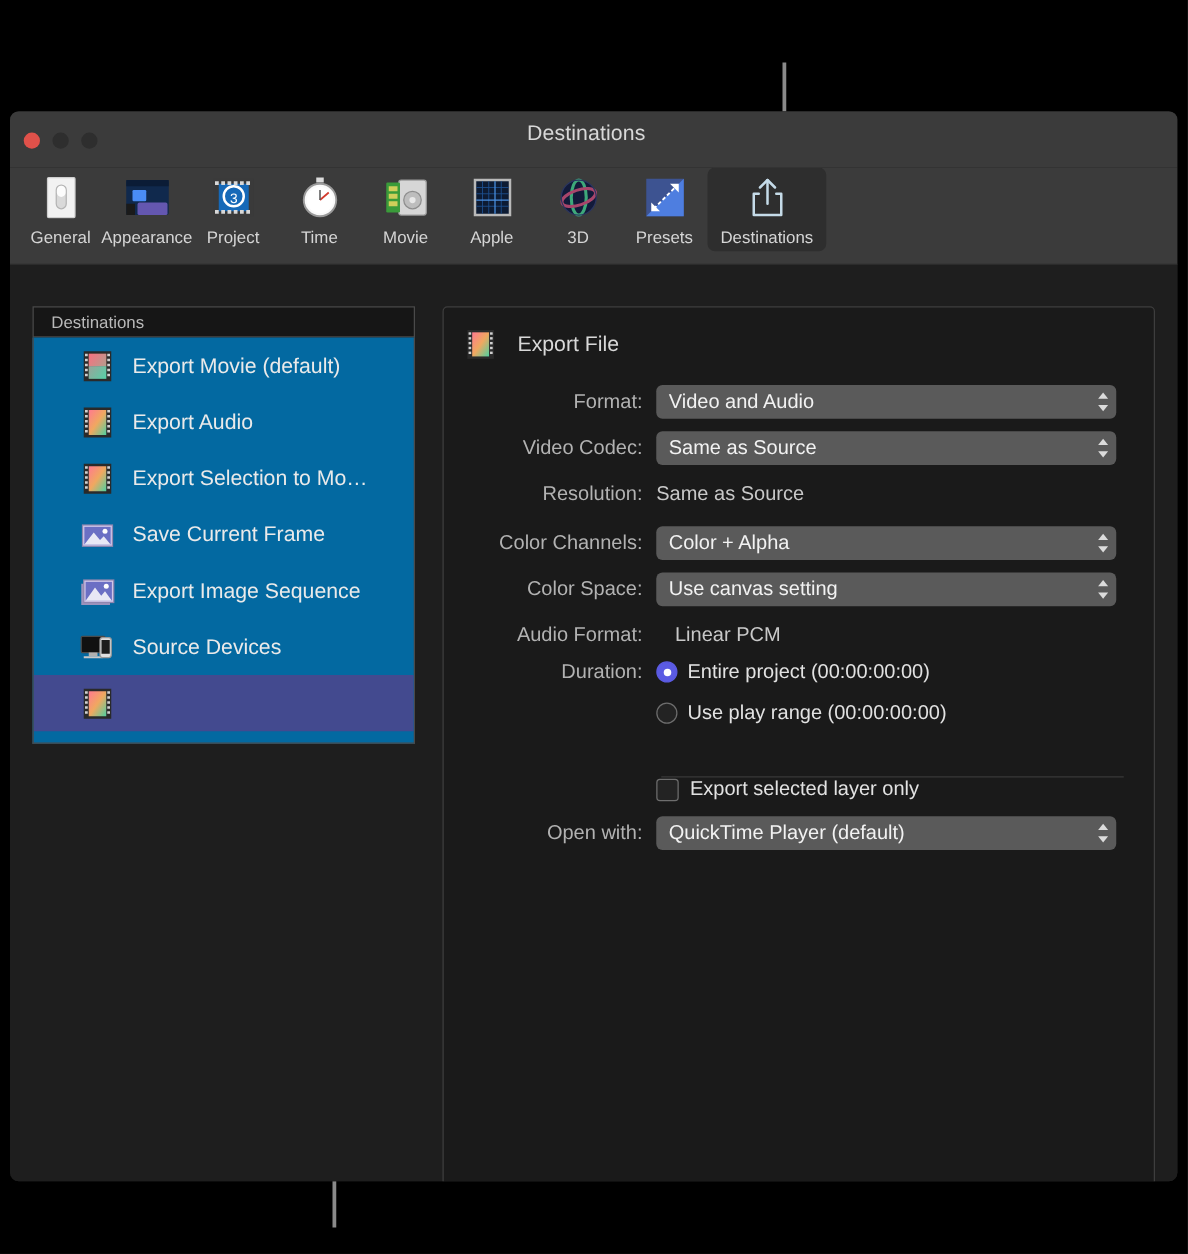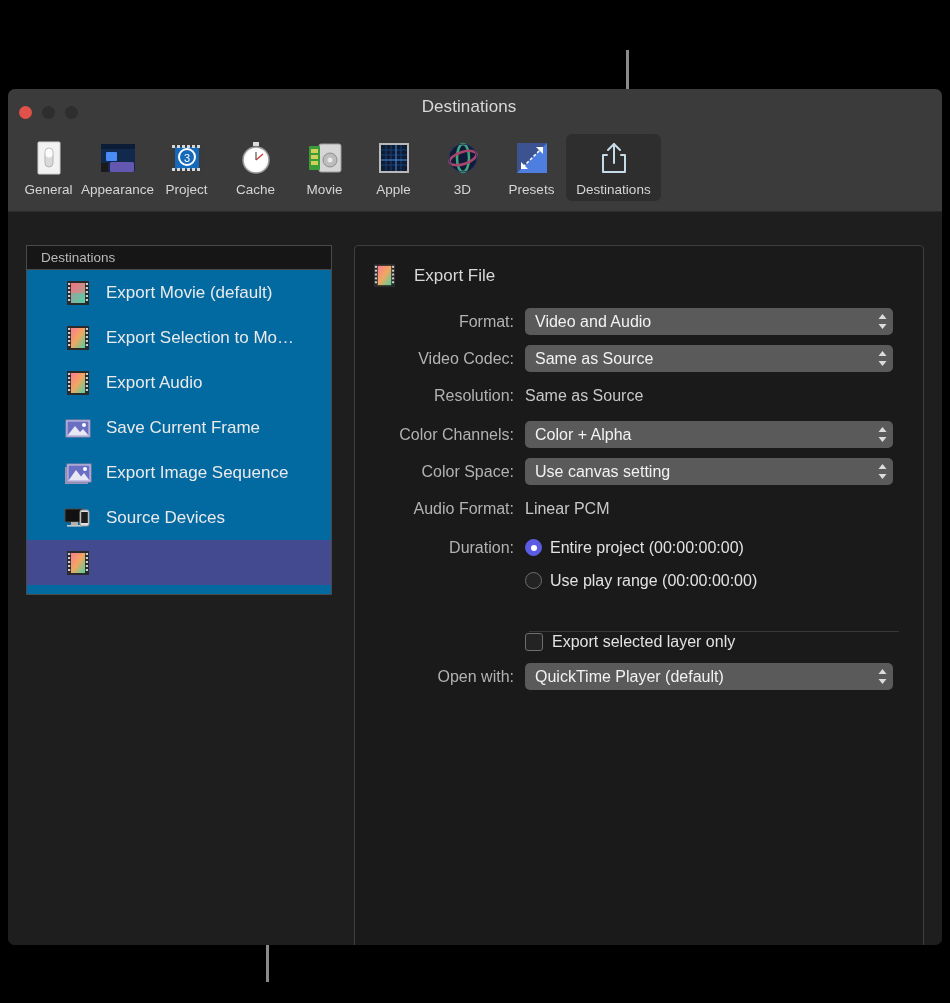--- a/index.html
+++ b/index.html
@@ -197,21 +197,21 @@
       <div class="tb-item">
         <div class="tb-ico">
           <svg width="32" height="34" viewBox="0 0 32 34">
               <rect x="13" y="1" width="6" height="4" fill="#dcdcdc"></rect>
               <circle cx="16" cy="19" r="13" fill="#fafafa" stroke="#9a9a9a" stroke-width="1.5"></circle>
               <circle cx="16" cy="19" r="10.5" fill="#fff"></circle>
               <line x1="16" y1="19" x2="23" y2="13" stroke="#d23b2e" stroke-width="1.4"></line>
               <line x1="16" y1="19" x2="16" y2="11" stroke="#555" stroke-width="1.2"></line>
             </svg>
         </div>
-        <div class="tb-label">Cache</div>
+        <div class="tb-label">Time</div>
       </div>
 
       <div class="tb-item">
         <div class="tb-ico">
           <svg width="34" height="32" viewBox="0 0 34 32">
               <rect x="11" y="2" width="22" height="28" rx="2" fill="#d6d6d6" stroke="#9c9c9c"></rect>
               <circle cx="22" cy="18" r="7" fill="#bdbdbd" stroke="#8e8e8e"></circle>
               <circle cx="22" cy="18" r="2.5" fill="#e8e8e8"></circle>
               <rect x="1" y="4" width="11" height="24" rx="1" fill="#3a9b3a"></rect>
               <g fill="#cfcf5a">
@@ -319,20 +319,49 @@
                 </g>
               </svg>
           </div>
           <div class="sb-text">Export Movie (default)</div>
         </div>
 
         <div class="sb-row">
           <div class="sb-ico">
             <svg width="28" height="28" viewBox="0 0 28 28">
                 <rect x="3" y="2" width="22" height="24" fill="#2a2a2a"></rect>
+                <rect x="7" y="4" width="14" height="20" fill="url(#g3)"></rect>
+                <defs>
+                  <linearGradient id="g3" x1="0" y1="0" x2="1" y2="1">
+                    <stop offset="0" stop-color="#ff7a8f"></stop>
+                    <stop offset="0.5" stop-color="#f0a860"></stop>
+                    <stop offset="1" stop-color="#4fd0a0"></stop>
+                  </linearGradient>
+                </defs>
+                <g fill="#d0d0d0">
+                  <rect x="4" y="4" width="2.2" height="2"></rect>
+                  <rect x="4" y="8" width="2.2" height="2"></rect>
+                  <rect x="4" y="12" width="2.2" height="2"></rect>
+                  <rect x="4" y="16" width="2.2" height="2"></rect>
+                  <rect x="4" y="20" width="2.2" height="2"></rect>
+                  <rect x="21.8" y="4" width="2.2" height="2"></rect>
+                  <rect x="21.8" y="8" width="2.2" height="2"></rect>
+                  <rect x="21.8" y="12" width="2.2" height="2"></rect>
+                  <rect x="21.8" y="16" width="2.2" height="2"></rect>
+                  <rect x="21.8" y="20" width="2.2" height="2"></rect>
+                </g>
+              </svg>
+          </div>
+          <div class="sb-text">Export Audio</div>
+        </div>
+
+        <div class="sb-row">
+          <div class="sb-ico">
+            <svg width="28" height="28" viewBox="0 0 28 28">
+                <rect x="3" y="2" width="22" height="24" fill="#2a2a2a"></rect>
                 <rect x="7" y="4" width="14" height="20" fill="url(#g2)"></rect>
                 <defs>
                   <linearGradient id="g2" x1="0" y1="0" x2="1" y2="1">
                     <stop offset="0" stop-color="#ff7a8f"></stop>
                     <stop offset="0.5" stop-color="#f0a860"></stop>
                     <stop offset="1" stop-color="#4fd0a0"></stop>
                   </linearGradient>
                 </defs>
                 <g fill="#d0d0d0">
                   <rect x="4" y="4" width="2.2" height="2"></rect>
@@ -342,49 +371,20 @@
                   <rect x="4" y="20" width="2.2" height="2"></rect>
                   <rect x="21.8" y="4" width="2.2" height="2"></rect>
                   <rect x="21.8" y="8" width="2.2" height="2"></rect>
                   <rect x="21.8" y="12" width="2.2" height="2"></rect>
                   <rect x="21.8" y="16" width="2.2" height="2"></rect>
                   <rect x="21.8" y="20" width="2.2" height="2"></rect>
                 </g>
               </svg>
           </div>
           <div class="sb-text">Export Selection to Mo…</div>
-        </div>
-
-        <div class="sb-row">
-          <div class="sb-ico">
-            <svg width="28" height="28" viewBox="0 0 28 28">
-                <rect x="3" y="2" width="22" height="24" fill="#2a2a2a"></rect>
-                <rect x="7" y="4" width="14" height="20" fill="url(#g3)"></rect>
-                <defs>
-                  <linearGradient id="g3" x1="0" y1="0" x2="1" y2="1">
-                    <stop offset="0" stop-color="#ff7a8f"></stop>
-                    <stop offset="0.5" stop-color="#f0a860"></stop>
-                    <stop offset="1" stop-color="#4fd0a0"></stop>
-                  </linearGradient>
-                </defs>
-                <g fill="#d0d0d0">
-                  <rect x="4" y="4" width="2.2" height="2"></rect>
-                  <rect x="4" y="8" width="2.2" height="2"></rect>
-                  <rect x="4" y="12" width="2.2" height="2"></rect>
-                  <rect x="4" y="16" width="2.2" height="2"></rect>
-                  <rect x="4" y="20" width="2.2" height="2"></rect>
-                  <rect x="21.8" y="4" width="2.2" height="2"></rect>
-                  <rect x="21.8" y="8" width="2.2" height="2"></rect>
-                  <rect x="21.8" y="12" width="2.2" height="2"></rect>
-                  <rect x="21.8" y="16" width="2.2" height="2"></rect>
-                  <rect x="21.8" y="20" width="2.2" height="2"></rect>
-                </g>
-              </svg>
-          </div>
-          <div class="sb-text">Export Audio</div>
         </div>
 
         <div class="sb-row">
           <div class="sb-ico">
             <svg width="28" height="28" viewBox="0 0 28 28">
                 <rect x="2" y="6" width="24" height="17" fill="#cfc6e8" stroke="#8f86b0"></rect>
                 <rect x="3.5" y="7.5" width="21" height="14" fill="#6b6fc4"></rect>
                 <path d="M3.5 21.5 L11 12 L16 18 L19 15 L24.5 21.5 Z" fill="#e8e8f5"></path>
                 <circle cx="20" cy="11" r="2" fill="#fdfdfd"></circle>
               </svg>
@@ -533,21 +533,21 @@
               <span>Use canvas setting</span>
               <span class="stepper">
                 <svg width="11" height="19" viewBox="0 0 11 19">
                     <path d="M5.5 2 L9.5 7 L1.5 7 Z" fill="#e8e8e8"></path>
                     <path d="M5.5 17 L1.5 12 L9.5 12 Z" fill="#e8e8e8"></path>
                   </svg>
               </span>
             </div>
           </div>
 
-          <div class="row" style="margin-bottom:10px;">
+          <div class="row" style="margin-bottom:0;gap:15px;">
             <div class="lbl">Audio Format:</div>
             <div class="static-val">Linear PCM</div>
           </div>
 
           <div class="row" style="margin-bottom:4px;">
             <div class="lbl">Duration:</div>
             <div class="radio-line">
               <span class="radio on"></span>
               <span class="radio-text">Entire project (00:00:00:00)</span>
             </div>

